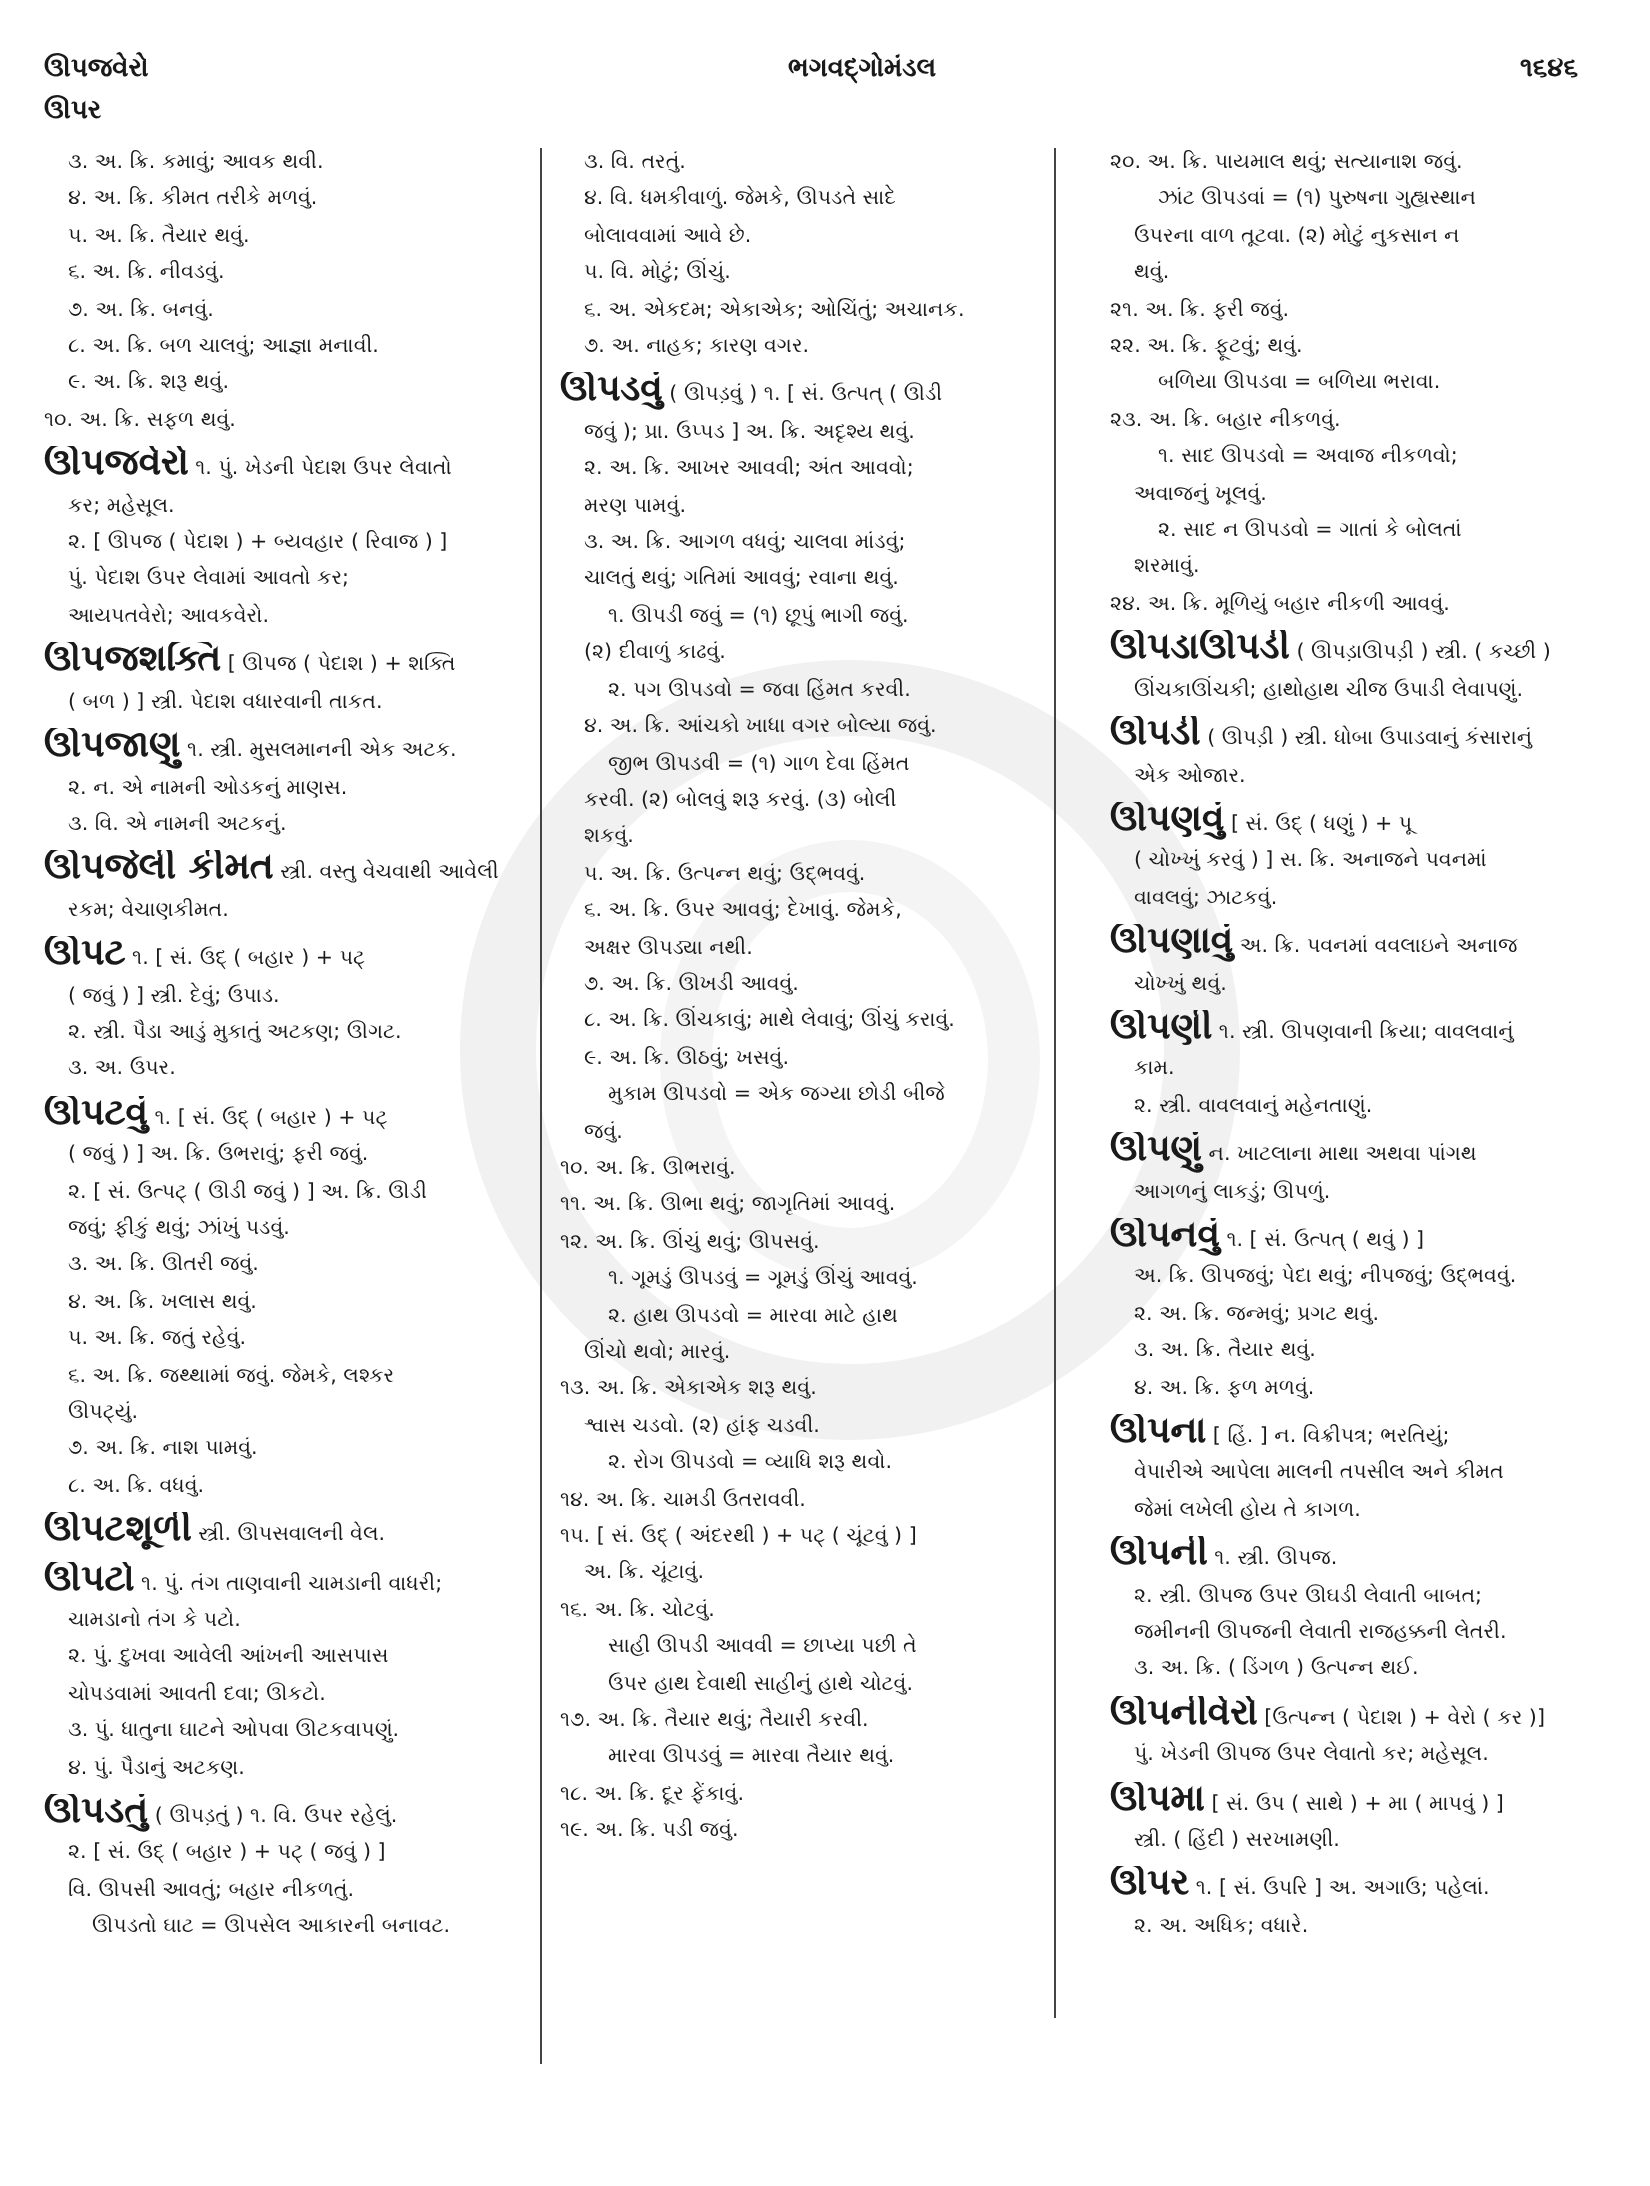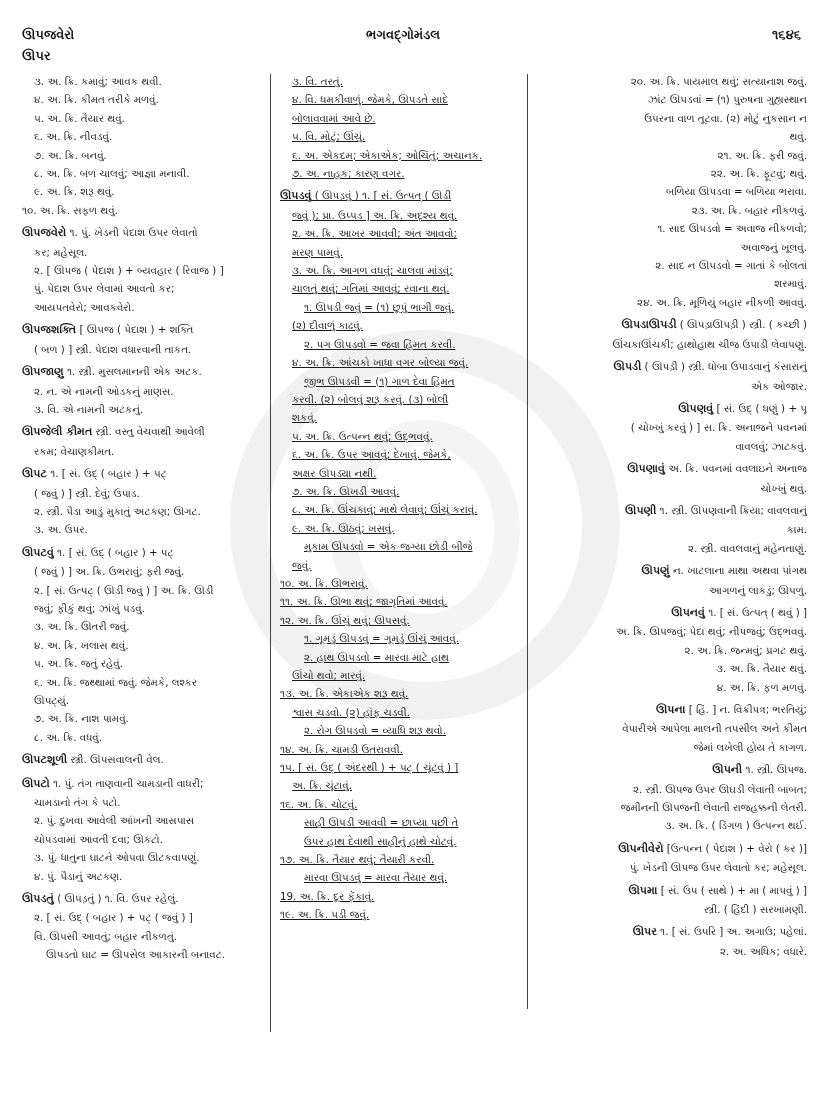--- a/index.html
+++ b/index.html
@@ -15,37 +15,37 @@
   .watermark2 {
     position: absolute; left: 330px; top: 420px; width: 190px; height: 220px;
     border-radius: 50%; border: 26px solid #f4f4f4; box-sizing: border-box;
     pointer-events: none;
   }
   .header {
     position: absolute; top: 27px; left: 22px; right: 20px; height: 18px;
     font-size: 13px; font-weight: bold;
   }
   .header .left { position: absolute; left: 0; top: 0; }
-  .header .center { position: absolute; left: 344px; top: 0; }
-  .header .right { position: absolute; right: 4px; top: 0; margin-left: 36px; }
+  .header .center { position: absolute; left: 372px; top: 0; }
+  .header .right { position: absolute; right: 16px; top: 0; margin-left: 36px; }
   .subhead { position: absolute; top: 48px; left: 22px; font-size: 13px; font-weight: bold; }
   .col {
     position: absolute; top: 72px; font-size: 10.3px; line-height: 18.4px;
   }
   .col1 { left: 22px; width: 248px; }
-  .col2 { left: 280px; width: 248px; text-decoration: underline; }
-  .col3 { left: 555px; width: 252px; text-align: right; }
+  .col2 { left: 280px; width: 248px; }
+  .col3 { left: 555px; width: 252px; }
   .rule { position: absolute; top: 74px; width: 1px; background: #444; }
   .rule1 { left: 270px; height: 958px; }
   .rule2 { left: 527px; height: 935px; }
   .line { white-space: nowrap; overflow: hidden; }
   .line.i1 { padding-left: 12px; }
   .line.i2 { padding-left: 24px; }
   .line.hw { margin-top: 4px; }
-  .hw-word { font-weight: bold; font-size: 11px; margin-top: 15px; }
+  .hw-word { font-weight: bold; font-size: 18px; margin-top: 15px; }
 </style>
 </head>
 <body>
 
 <div class="watermark"></div>
 <div class="watermark2"></div>
 
 <div class="header">
   <span class="left">ઊપજવેરો</span>
   <span class="center">ભગવદ્ગોમંડલ</span>
@@ -140,21 +140,21 @@
     <div class="line i1"><span>શ્વાસ ચડવો. (૨) હાંફ ચડવી.</span></div>
     <div class="line i2"><span>૨. રોગ ઊપડવો = વ્યાધિ શરૂ થવો.</span></div>
     <div class="line i0"><span>૧૪. અ. ક્રિ. ચામડી ઉતરાવવી.</span></div>
     <div class="line i0"><span>૧૫. [ સં. ઉદ્ ( અંદરથી ) + પટ્ ( ચૂંટવું ) ]</span></div>
     <div class="line i1"><span>અ. ક્રિ. ચૂંટાવું.</span></div>
     <div class="line i0"><span>૧૬. અ. ક્રિ. ચોટવું.</span></div>
     <div class="line i2"><span>સાહી ઊપડી આવવી = છાપ્યા પછી તે</span></div>
     <div class="line i2"><span>ઉપર હાથ દેવાથી સાહીનું હાથે ચોટવું.</span></div>
     <div class="line i0"><span>૧૭. અ. ક્રિ. તૈયાર થવું; તૈયારી કરવી.</span></div>
     <div class="line i2"><span>મારવા ઊપડવું = મારવા તૈયાર થવું.</span></div>
-    <div class="line i0"><span>19. અ. ક્રિ. દૂર ફેંકાવું.</span></div>
+    <div class="line i0"><span>૧૮. અ. ક્રિ. દૂર ફેંકાવું.</span></div>
     <div class="line i0"><span>૧૯. અ. ક્રિ. પડી જવું.</span></div>
   </div>
 <div class="rule rule2"></div>
 <div class="col col3">
     <div class="line i0"><span>૨૦. અ. ક્રિ. પાયમાલ થવું; સત્યાનાશ જવું.</span></div>
     <div class="line i2"><span>ઝાંટ ઊપડવાં = (૧) પુરુષના ગુહ્યસ્થાન</span></div>
     <div class="line i1"><span>ઉપરના વાળ તૂટવા. (૨) મોટું નુકસાન ન</span></div>
     <div class="line i1"><span>થવું.</span></div>
     <div class="line i0"><span>૨૧. અ. ક્રિ. ફરી જવું.</span></div>
     <div class="line i0"><span>૨૨. અ. ક્રિ. ફૂટવું; થવું.</span></div>

